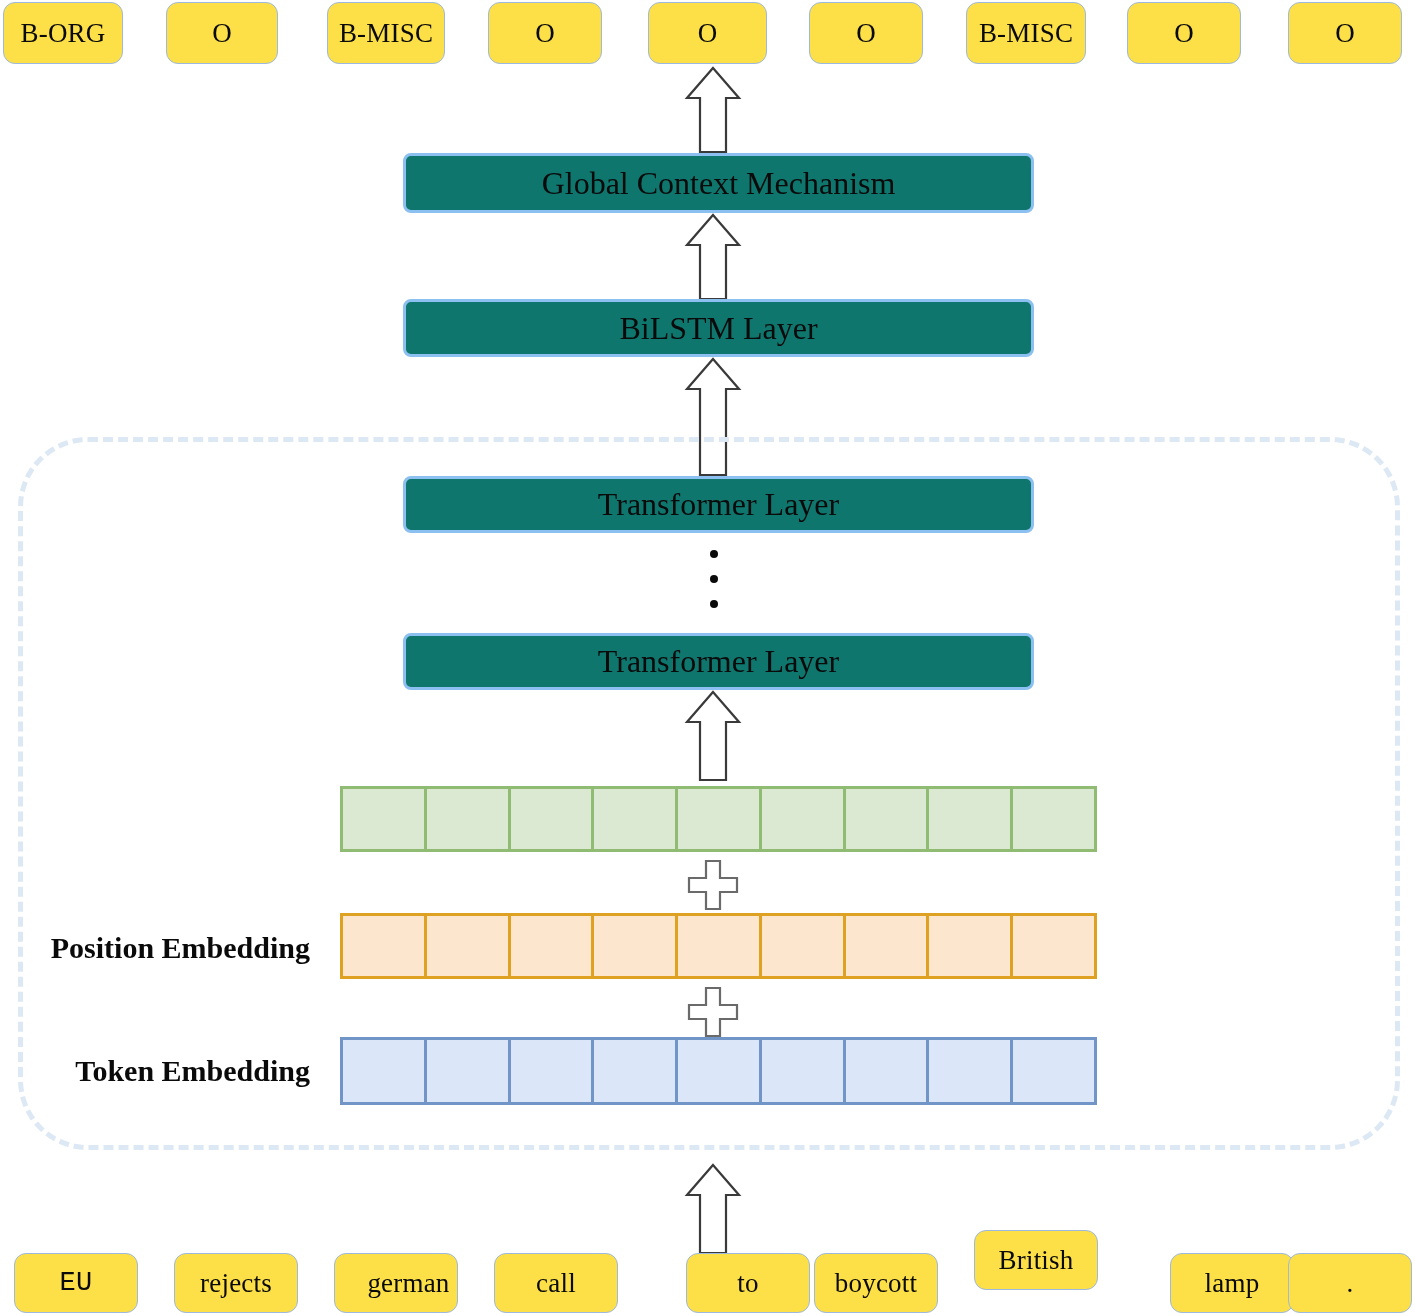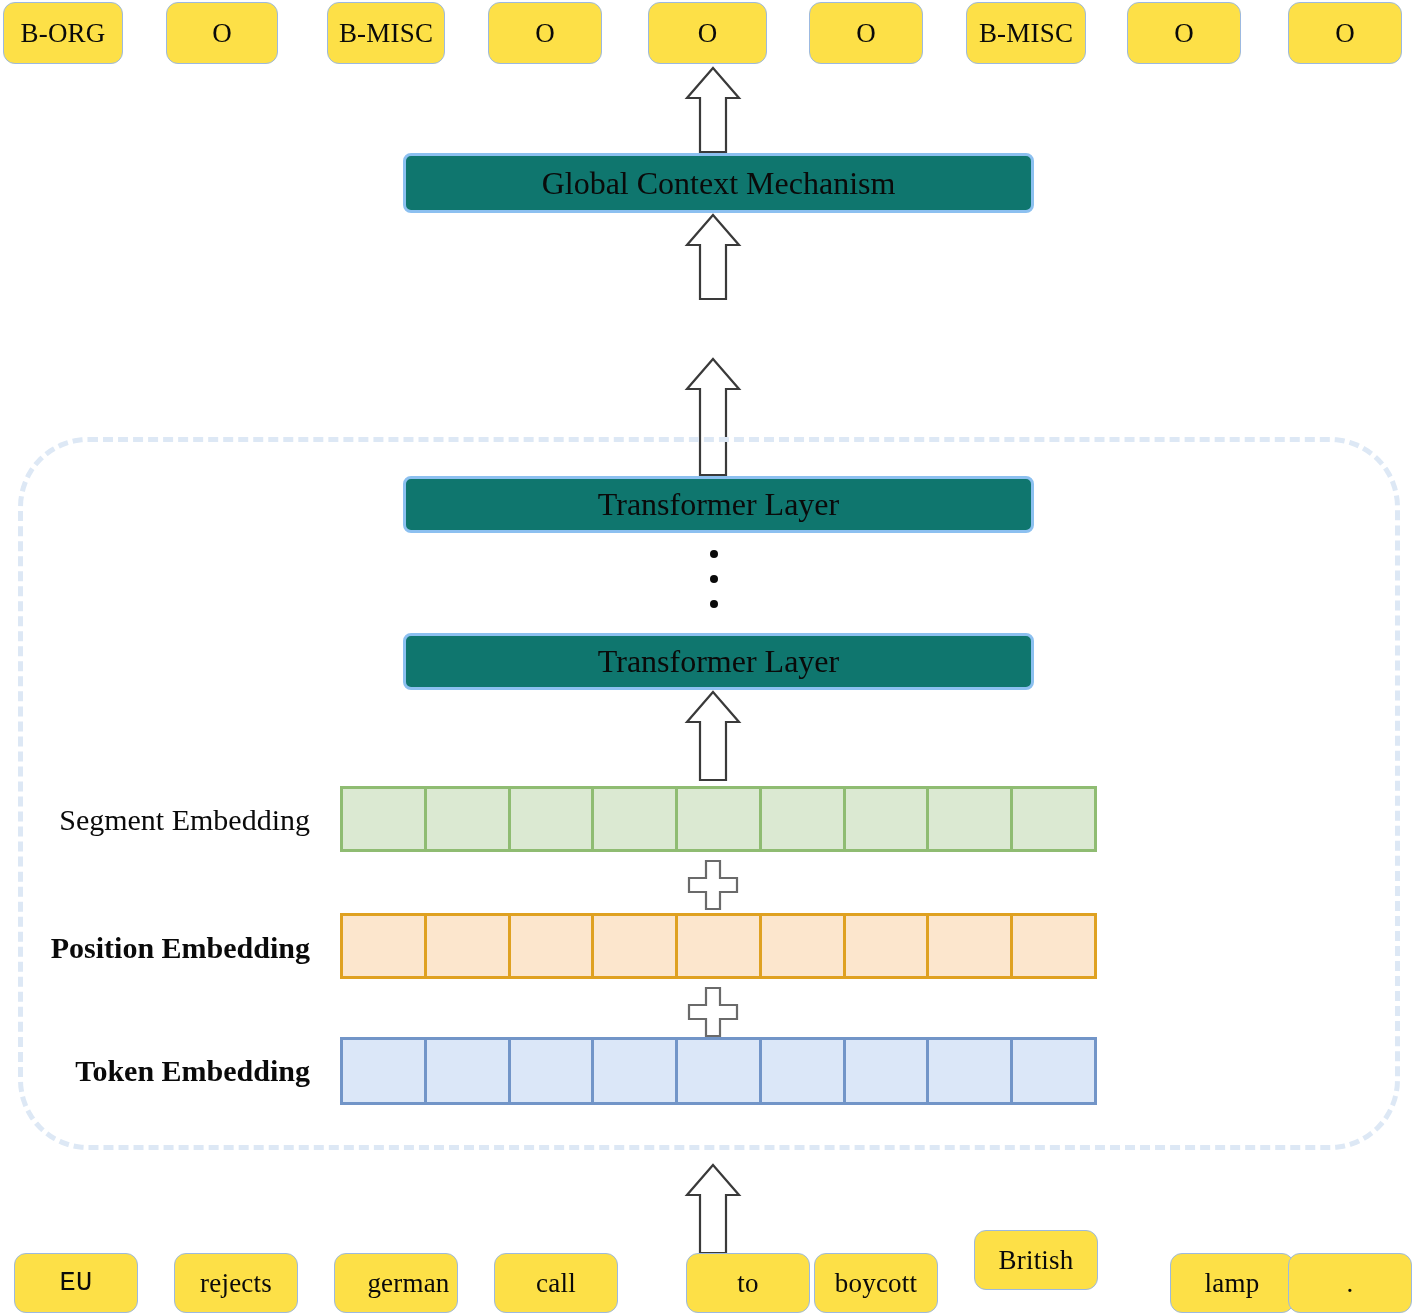--- a/index.html
+++ b/index.html
@@ -150,20 +150,21 @@
   </div>
 
   <div class="layerbox" style="left:403px; top:153px; width:631px; height:60px;">Global Context Mechanism</div>
 
   <div class="arrow" style="left:682px; top:213px; width:62px; height:88px;">
     <svg width="62" height="88" viewBox="0 0 62 88">
       <polygon points="31,2 57,32 44,32 44,86 18,86 18,32 5,32" fill="#ffffff" stroke="#3a3a3a" stroke-width="2.2" stroke-linejoin="miter"></polygon>
     </svg>
   </div>
 
+  <div class="layerbox" style="left:403px; top:299px; width:631px; height:58px;">BiLSTM Layer</div>
 
   <div class="arrow" style="left:682px; top:357px; width:62px; height:120px;">
     <svg width="62" height="120" viewBox="0 0 62 120">
       <polygon points="31,2 57,32 44,32 44,118 18,118 18,32 5,32" fill="#ffffff" stroke="#3a3a3a" stroke-width="2.2" stroke-linejoin="miter"></polygon>
     </svg>
   </div>
 
   <div class="dashed-region" style="left:18px; top:437px; width:1382px; height:713px;"></div>
 
   <div class="layerbox" style="left:403px; top:476px; width:631px; height:57px;">Transformer Layer</div>
@@ -175,21 +176,20 @@
   </div>
 
   <div class="layerbox" style="left:403px; top:633px; width:631px; height:57px;">Transformer Layer</div>
 
   <div class="arrow" style="left:682px; top:690px; width:62px; height:92px;">
     <svg width="62" height="92" viewBox="0 0 62 92">
       <polygon points="31,2 57,32 44,32 44,90 18,90 18,32 5,32" fill="#ffffff" stroke="#3a3a3a" stroke-width="2.2" stroke-linejoin="miter"></polygon>
     </svg>
   </div>
 
-  <div class="embed-label" style="left:40px; top:800px; width:270px; height:40px;">Segment Embedding</div>
   <div class="embed-row green" style="left:340px; top:786px; width:757px; height:66px;">
     <div class="embed-cell"></div>
     <div class="embed-cell"></div>
     <div class="embed-cell"></div>
     <div class="embed-cell"></div>
     <div class="embed-cell"></div>
     <div class="embed-cell"></div>
     <div class="embed-cell"></div>
     <div class="embed-cell"></div>
     <div class="embed-cell"></div>

